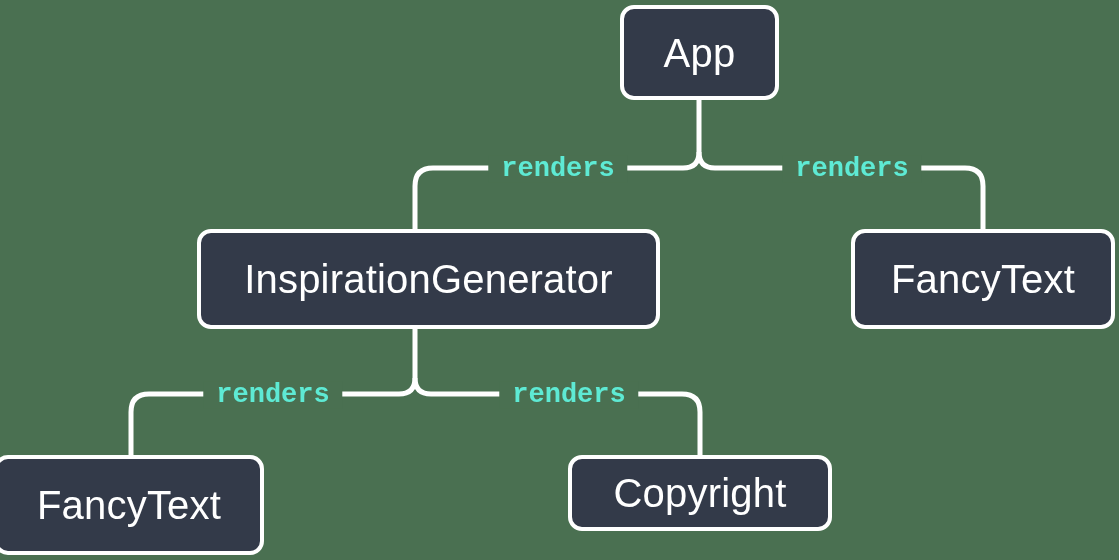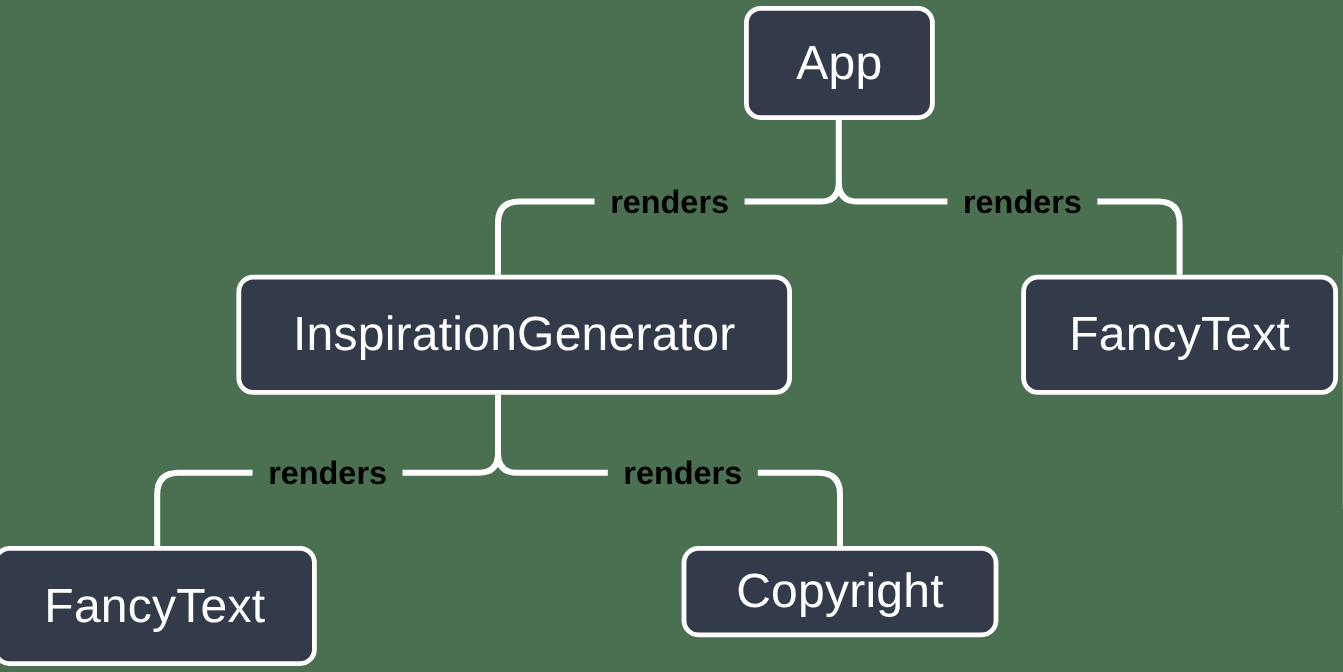--- a/index.html
+++ b/index.html
@@ -40,22 +40,22 @@
     font-weight: 400;
     letter-spacing: 0.2px;
     white-space: nowrap;
   }
   .node-label {
     display: block;
     line-height: 1;
   }
   .edge-label {
     position: absolute;
-    color: #000000;
-    font-family: Liberation Sans, sans-serif;
+    color: #5eead4;
+    font-family: Liberation Mono, monospace;
     font-size: 27px;
     font-weight: 700;
     line-height: 1;
     white-space: nowrap;
     transform: translate(-50%, -50%);
     background: #4a7051;
     padding: 0 13px;
   }
 </style>
 </head>

